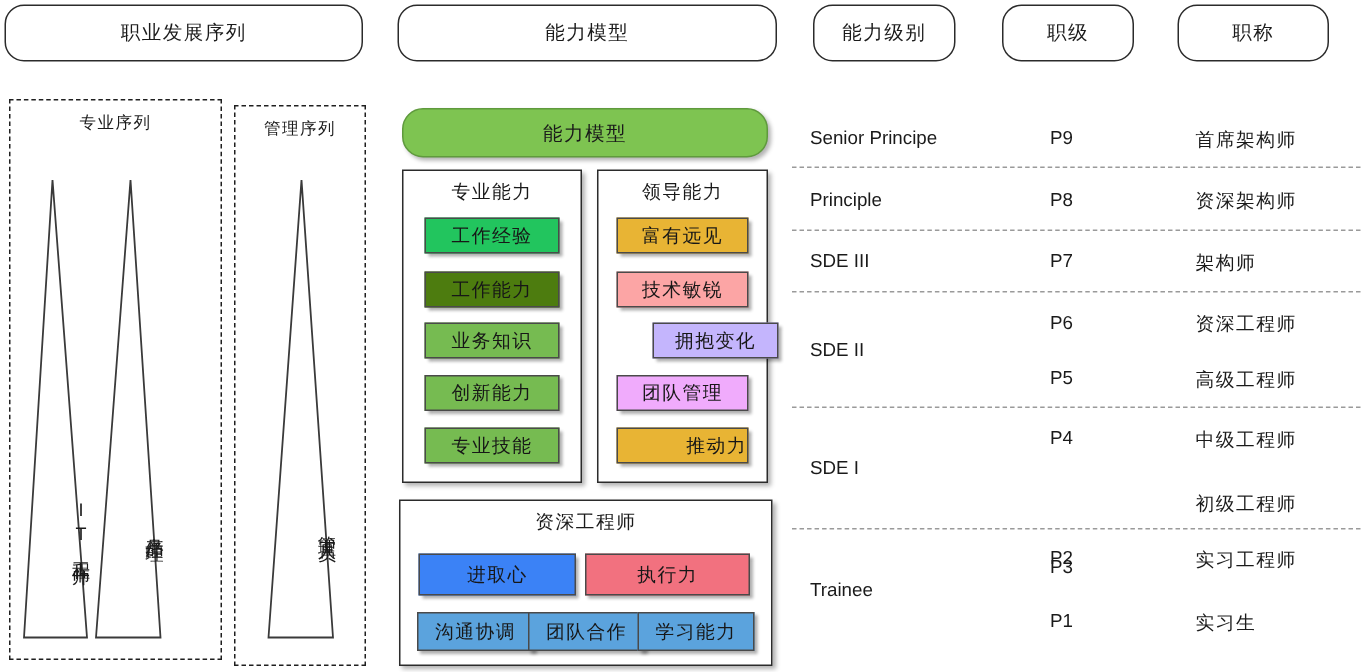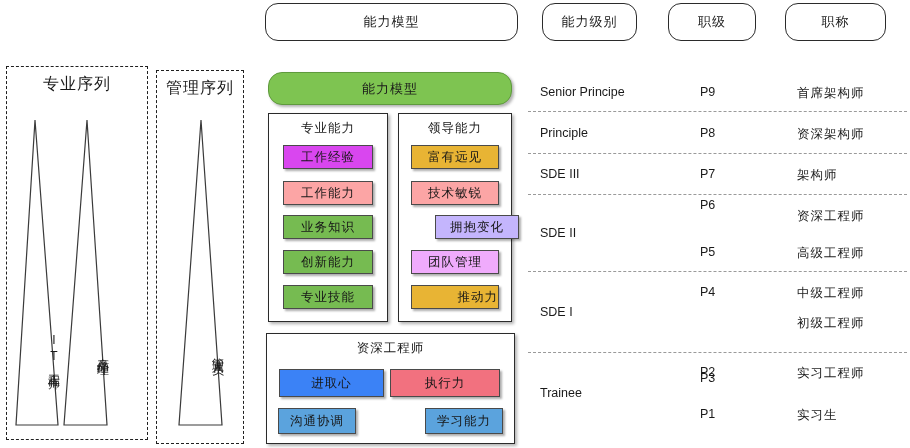--- a/index.html
+++ b/index.html
@@ -30,21 +30,21 @@
     position:absolute;
     border:1.6px dashed #1f1f1f;
     background:transparent;
     box-sizing:border-box;
   }
   .dashgroup-title{
     position:absolute;
     width:100%;
     top:7px;left:0;
     text-align:center;
-    font-size:16px;
+    font-size:11px;
     letter-spacing:1px;
   }
   .pyramid{position:absolute;}
   .pyramid svg{display:block;}
   .pyr-label{
     position:absolute;
     left:0;width:100%;
     text-align:center;
     font-size:12px;
     line-height:15px;
@@ -102,20 +102,23 @@
     position:absolute;
     height:0;
     border-top:1.5px dashed #9a9a9a;
   }
 </style>
 </head>
 <body>
 
 <div class="stage">
 
+  <div class="pill" style="left:3px;top:3px;width:239px;height:38px;">
+    <span>职业发展序列</span>
+  </div>
   <div class="pill" style="left:265px;top:3px;width:253px;height:38px;">
     <span>能力模型</span>
   </div>
   <div class="pill" style="left:542px;top:3px;width:95px;height:38px;">
     <span>能力级别</span>
   </div>
   <div class="pill" style="left:668px;top:3px;width:88px;height:38px;">
     <span>职级</span>
   </div>
   <div class="pill" style="left:785px;top:3px;width:101px;height:38px;">
@@ -156,24 +159,24 @@
     </div>
   </div>
 
   <div class="cap-head" style="left:268px;top:72px;width:244px;height:33px;background:#7ec451;">
     <span>能力模型</span>
   </div>
 
   <div class="panel" style="left:268px;top:113px;width:120px;height:209px;">
     <div class="panel-title">专业能力</div>
   </div>
-  <div class="chip" style="left:283px;top:145px;width:90px;height:24px;background:#d946ef;">
+  <div class="chip" style="left:283px;top:145px;width:90px;height:24px;background:#22c55e;">
     <span>工作经验</span>
   </div>
-  <div class="chip" style="left:283px;top:181px;width:90px;height:24px;background:#fca5a5;">
+  <div class="chip" style="left:283px;top:181px;width:90px;height:24px;background:#4d7c0f;">
     <span>工作能力</span>
   </div>
   <div class="chip" style="left:283px;top:215px;width:90px;height:24px;background:#76bb51;">
     <span>业务知识</span>
   </div>
   <div class="chip" style="left:283px;top:250px;width:90px;height:24px;background:#76bb51;">
     <span>创新能力</span>
   </div>
   <div class="chip" style="left:283px;top:285px;width:90px;height:24px;background:#76bb51;">
     <span>专业技能</span>
@@ -202,20 +205,23 @@
     <div class="panel-title">资深工程师</div>
   </div>
   <div class="chip" style="left:279px;top:369px;width:105px;height:28px;background:#3b82f6;">
     <span>进取心</span>
   </div>
   <div class="chip" style="left:390px;top:369px;width:110px;height:28px;background:#f2717f;">
     <span>执行力</span>
   </div>
   <div class="chip" style="left:278px;top:408px;width:78px;height:26px;background:#5ba3dd;">
     <span>沟通协调</span>
+  </div>
+  <div class="chip" style="left:352px;top:408px;width:78px;height:26px;background:#5ba3dd;">
+    <span>团队合作</span>
   </div>
   <div class="chip" style="left:425px;top:408px;width:78px;height:26px;background:#5ba3dd;">
     <span>学习能力</span>
   </div>
 
   <div class="divider" style="left:528px;top:111px;width:379px;"></div>
   <div class="divider" style="left:528px;top:153px;width:379px;"></div>
   <div class="divider" style="left:528px;top:194px;width:379px;"></div>
   <div class="divider" style="left:528px;top:271px;width:379px;"></div>
   <div class="divider" style="left:528px;top:352px;width:379px;"></div>
@@ -241,21 +247,21 @@
 
   <div class="tcell" style="left:700px;top:85px;">
     <span>P9</span>
   </div>
   <div class="tcell" style="left:700px;top:126px;">
     <span>P8</span>
   </div>
   <div class="tcell" style="left:700px;top:167px;">
     <span>P7</span>
   </div>
-  <div class="tcell" style="left:700px;top:198px;">
+  <div class="tcell" style="left:700px;top:208px;">
     <span>P6</span>
   </div>
   <div class="tcell" style="left:700px;top:245px;">
     <span>P5</span>
   </div>
   <div class="tcell" style="left:700px;top:285px;">
     <span>P4</span>
   </div>
   <div class="tcell" style="left:700px;top:324px;margin-top:47px;">
     <span>P3</span>
@@ -278,21 +284,21 @@
   </div>
   <div class="tcell cn" style="left:797px;top:208px;">
     <span>资深工程师</span>
   </div>
   <div class="tcell cn" style="left:797px;top:245px;">
     <span>高级工程师</span>
   </div>
   <div class="tcell cn" style="left:797px;top:285px;">
     <span>中级工程师</span>
   </div>
-  <div class="tcell cn" style="left:797px;top:315px;text-align:right;">
+  <div class="tcell cn" style="left:797px;top:328px;text-align:right;">
     <span>初级工程师</span>
   </div>
   <div class="tcell cn" style="left:797px;top:365px;">
     <span>实习工程师</span>
   </div>
   <div class="tcell cn" style="left:797px;top:407px;">
     <span>实习生</span>
   </div>
 
 </div>

